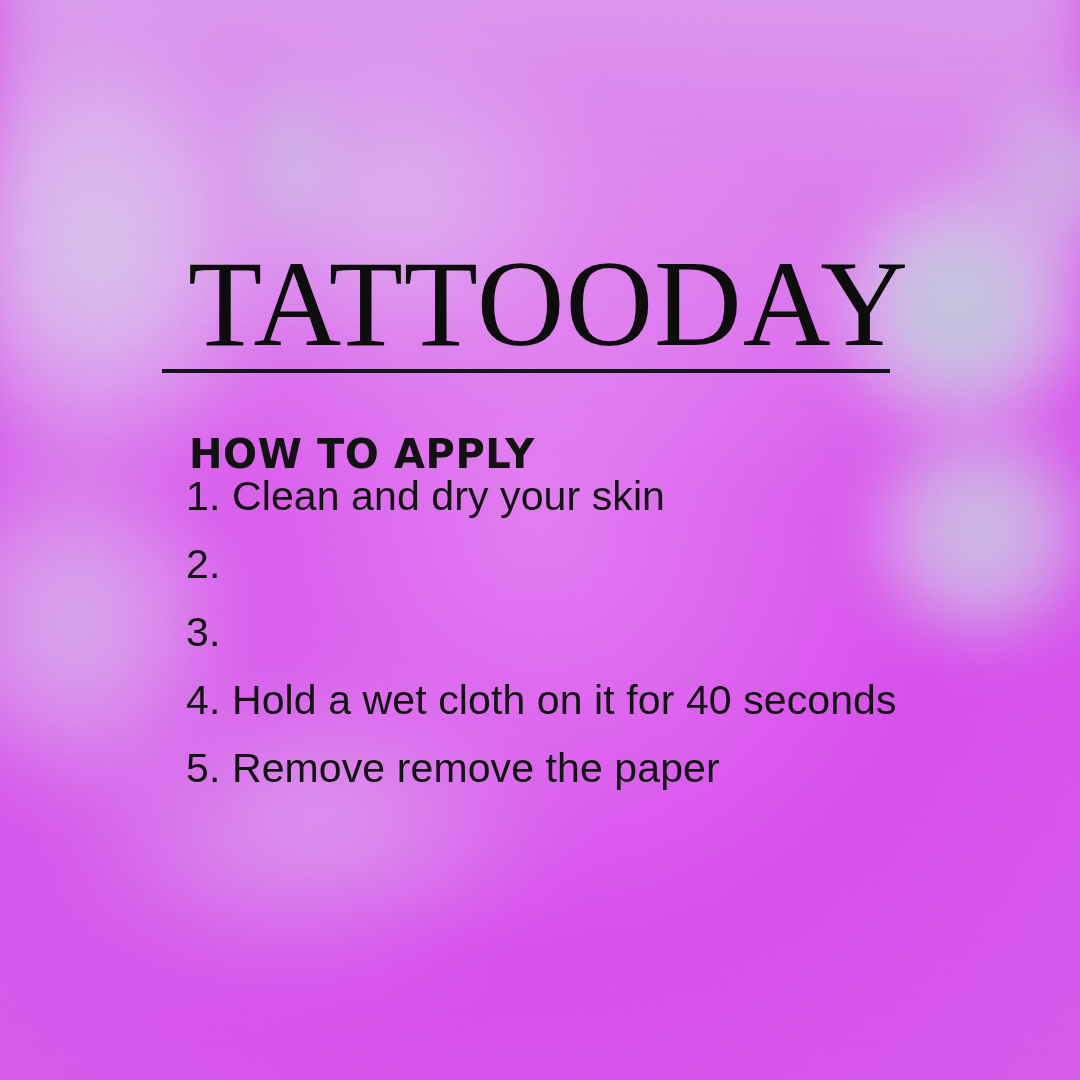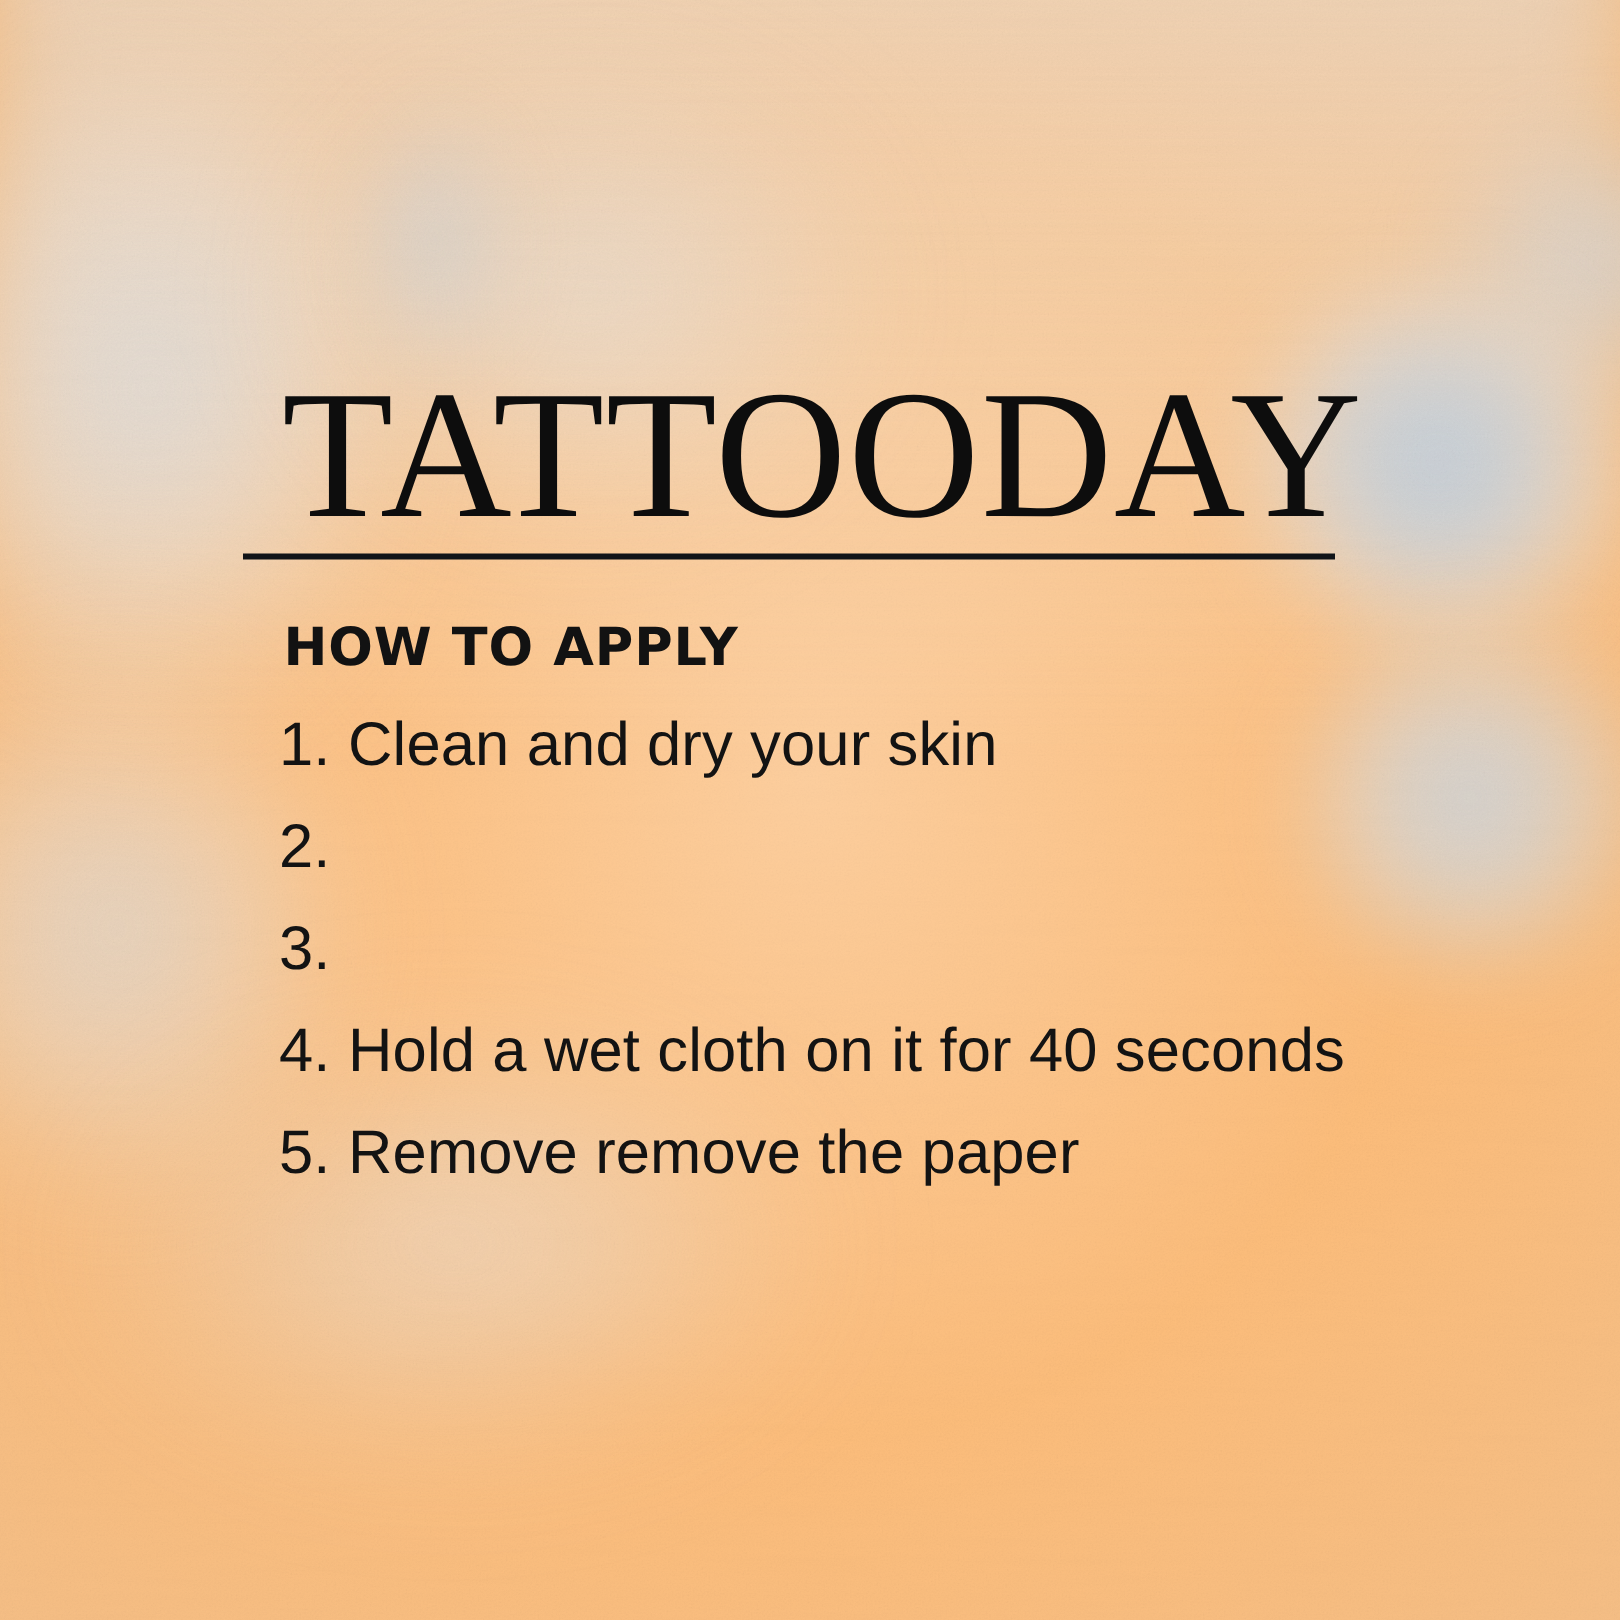--- a/index.html
+++ b/index.html
@@ -15,21 +15,21 @@
     font-family: "Liberation Sans", sans-serif;
     -webkit-font-smoothing: antialiased;
   }
 
   
   .card {
     position: relative;
     width: 1080px;
     height: 1080px;
     overflow: hidden;
-    background-color: #fdba74;
+    background-color: #d946ef;
   }
 
   
   .washes {
     position: absolute;
     inset: 0;
     pointer-events: none;
   }
   .wash {
     position: absolute;
@@ -189,24 +189,24 @@
     left: 162px;
     top: 369px;
     width: 728px;
     height: 4px;
     background: #111418;
   }
 
   .section-heading {
     position: absolute;
     left: 189px;
-    top: 412px;
+    top: 431px;
     font-family: "DejaVu Sans", "Liberation Sans", sans-serif;
     font-weight: 700;
-    font-size: 35px;
+    font-size: 40px;
     letter-spacing: 0.6px;
     color: #121212;
     white-space: nowrap;
   }
 
   .steps {
     position: absolute;
     left: 186px;
     top: 462px;
     width: 860px;

